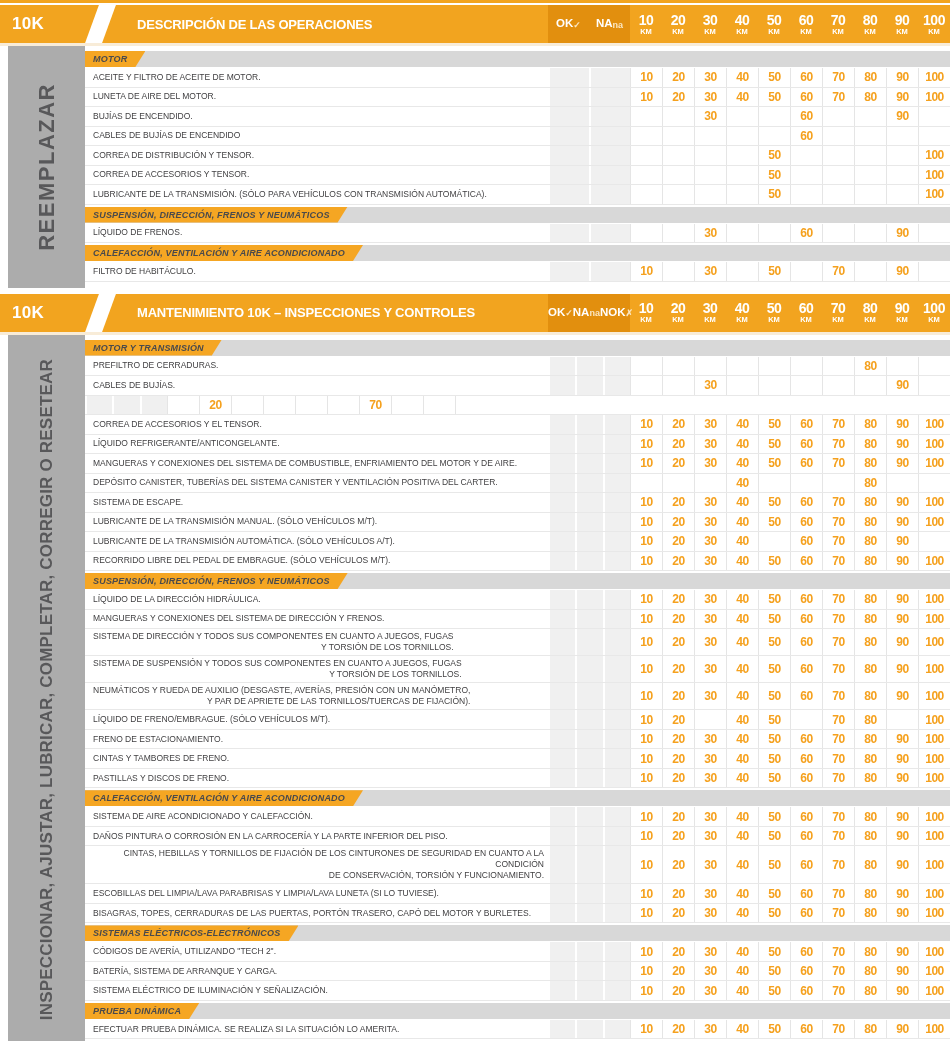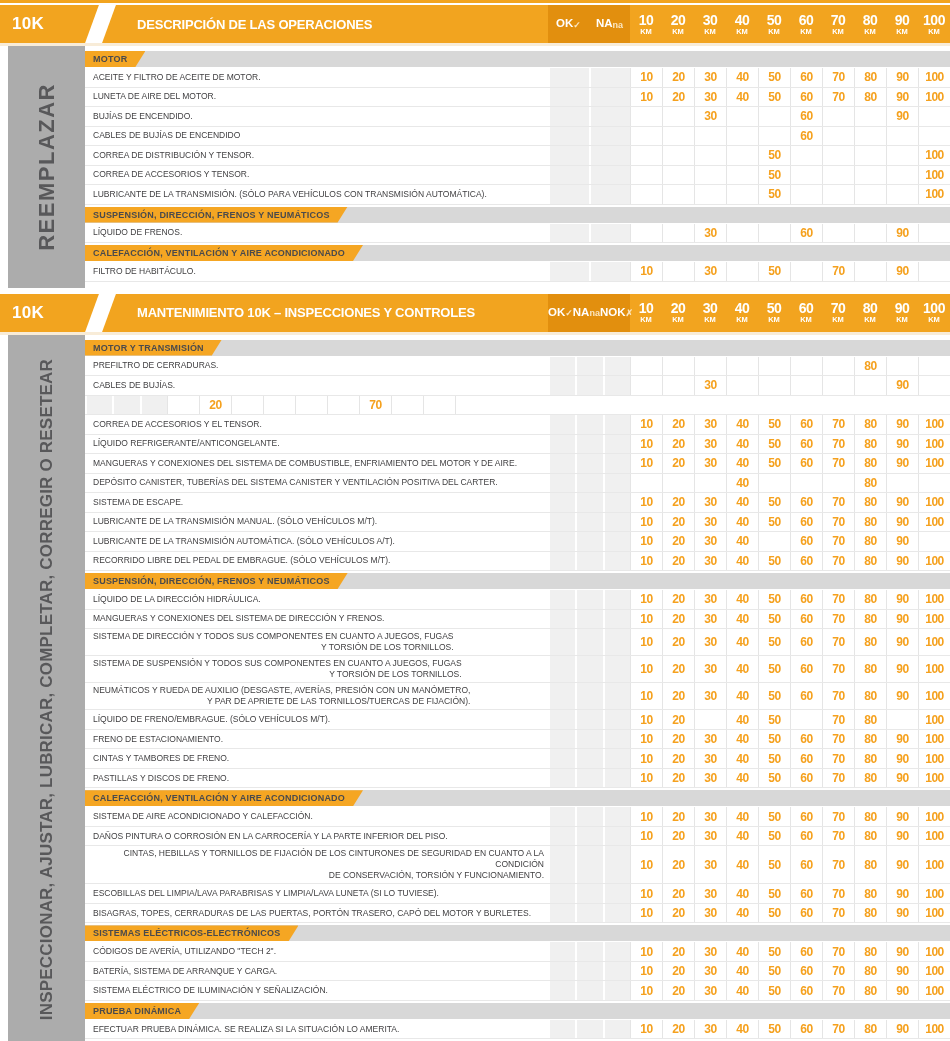--- a/index.html
+++ b/index.html
@@ -36,21 +36,21 @@
   .km-unit{font-size:7.5px;font-weight:bold;margin-top:1px;}
   .pale{height:3px;background:#F8ECD8;}
   .body{display:flex;padding-left:8px;background:#fff;}
   .side{width:77px;background:var(--gray-side);display:flex;align-items:center;justify-content:center;flex:none;}
   .side-text{writing-mode:vertical-rl;transform:rotate(180deg);font-weight:bold;color:#58585A;
     white-space:nowrap;}
   .block-s1 .side-text{font-size:22px;letter-spacing:1.5px;}
   .block-s2 .side-text{font-size:17px;letter-spacing:.2px;}
   .rows{flex:1;display:flex;flex-direction:column;padding-top:3px;padding-bottom:6px;}
   .g-band{height:16px;background:var(--gray-band);display:flex;align-items:stretch;margin:2px 0 1px 0;flex:none;}
-  .g-label{background:var(--orange-label);color:#4A4A4C;font-weight:bold;
+  .g-label{background:var(--orange-label);color:#4A4A4C;font-style:italic;font-weight:bold;
     font-size:9px;display:flex;align-items:center;padding:0 18px 0 8px;letter-spacing:.2px;
     clip-path:polygon(0 0,100% 0,calc(100% - 10px) 100%,0 100%);}
   .row{display:flex;align-items:stretch;min-height:19.5px;border-bottom:1.6px solid #E8E8E8;background:#fff;}
   .desc{width:463px;flex:none;display:flex;align-items:center;padding:2px 4px 2px 8px;
     font-size:8.5px;line-height:1.3;color:var(--text-dark);white-space:pre-line;letter-spacing:0;text-align:right;}
   .checks{width:82px;flex:none;display:flex;}
   .chk{flex:1;margin-left:2px;background:#F0F0F0;}
   .kms{width:320px;flex:none;display:flex;}
   .kmcell{flex:1;display:flex;align-items:center;justify-content:center;border-left:1px solid #E5E5E5;
     color:var(--orange-km);font-weight:bold;font-size:12px;letter-spacing:-.5px;}

